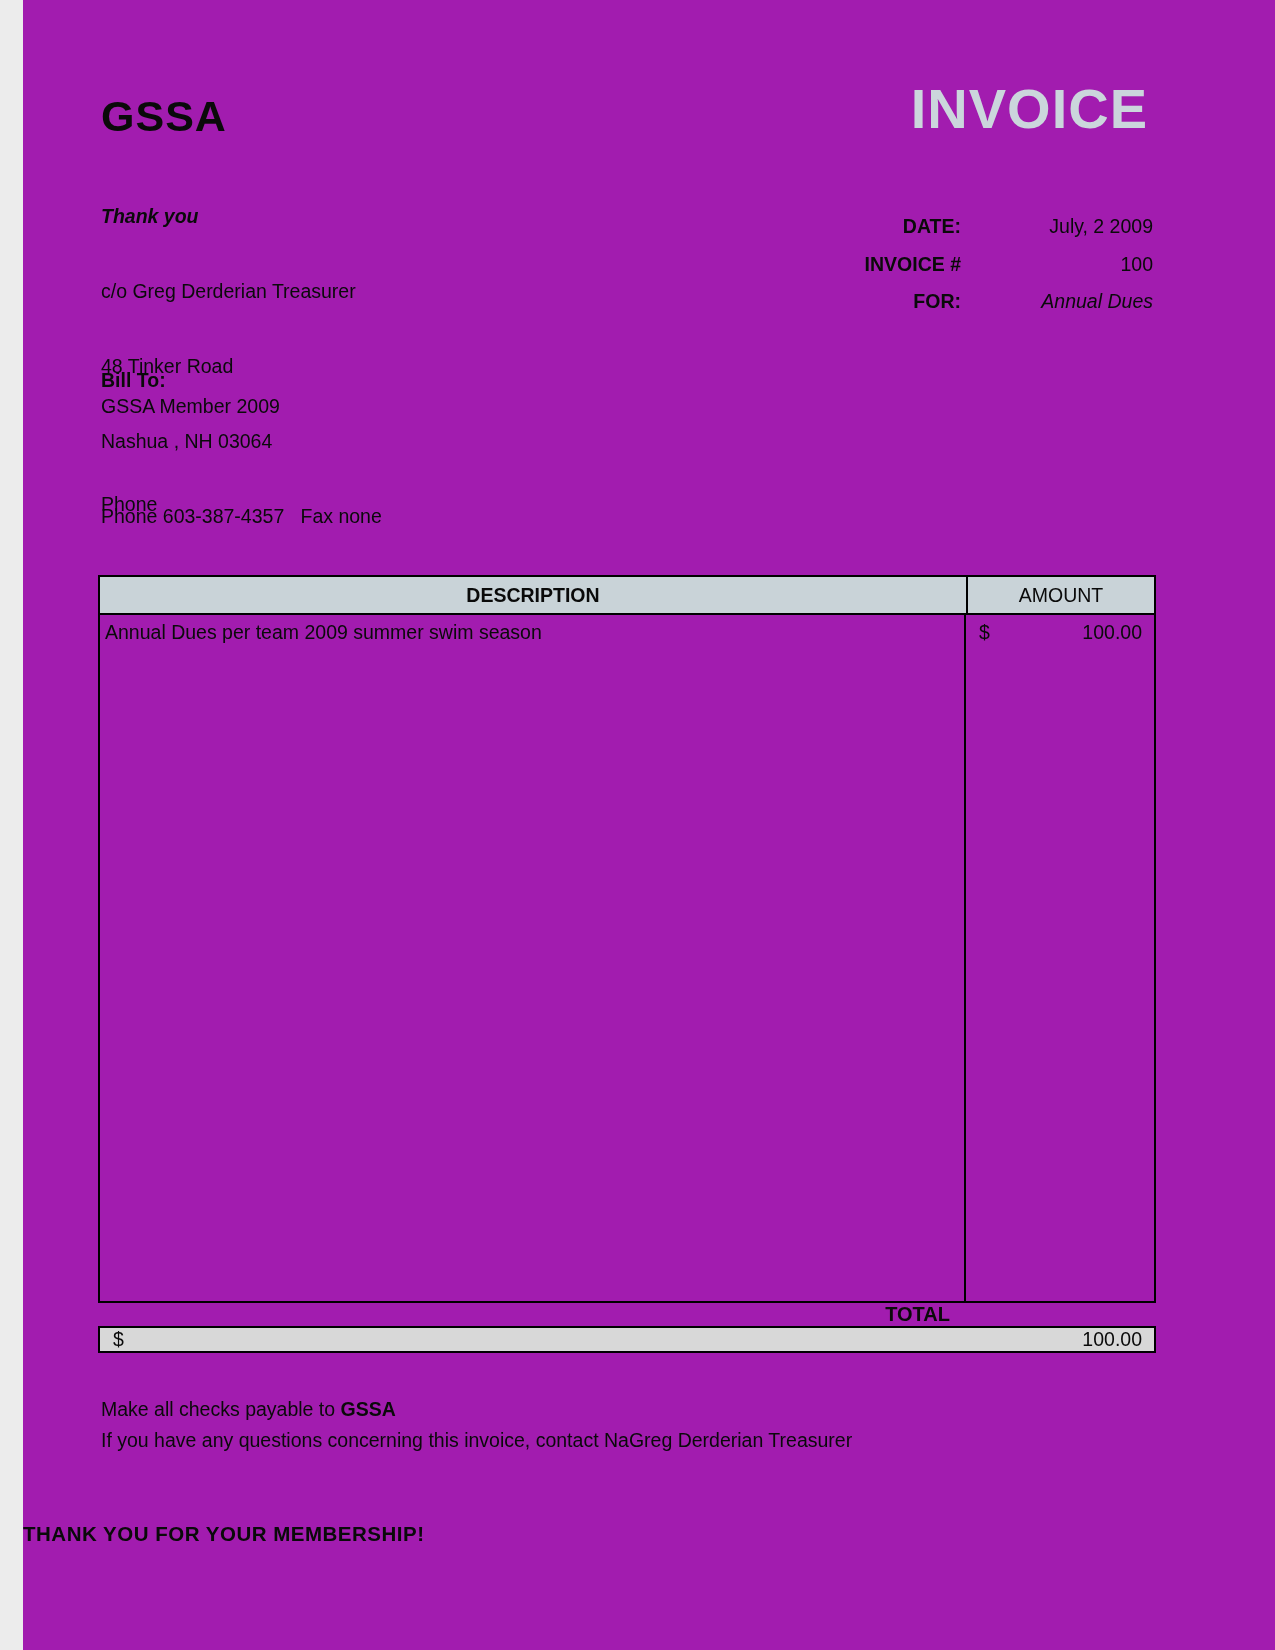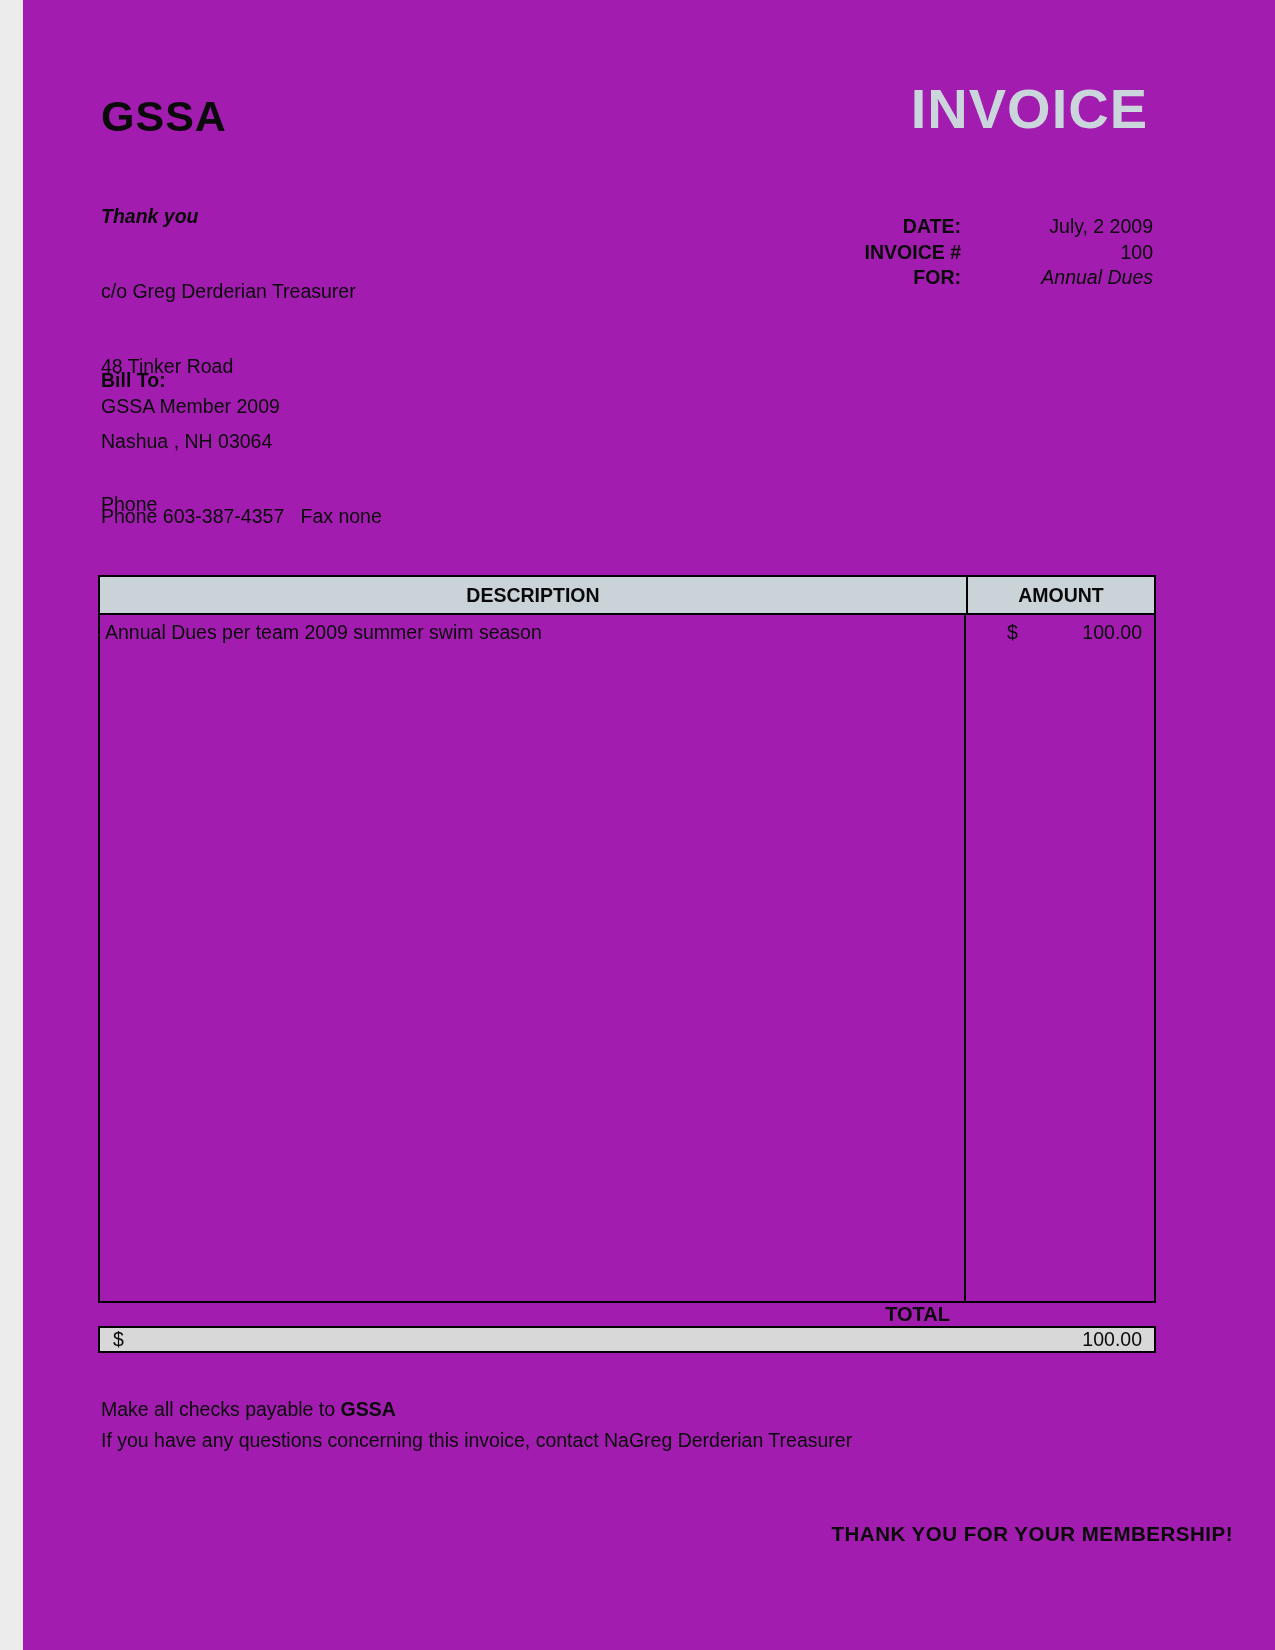--- a/index.html
+++ b/index.html
@@ -53,21 +53,21 @@
     letter-spacing: 1px;
   }
 
   
   .meta {
     position: absolute;
     top: 214px;
     right: 145px;
     display: grid;
     grid-template-columns: auto 192px;
-    row-gap: 0;
+    row-gap: 12px;
     font-size: 19.5px;
     line-height: 25.5px;
   }
   .meta .label {
     font-weight: 700;
     text-align: right;
   }
   .meta .value {
     text-align: right;
   }
@@ -112,29 +112,28 @@
     align-items: center;
     justify-content: center;
     font-weight: 700;
     font-size: 19.5px;
   }
   .items .hdr-amt {
     flex: 1;
     display: flex;
     align-items: center;
     justify-content: center;
-    font-weight: 700;
+    font-weight: 400;
     font-size: 19.5px;
   }
   .items .body-row {
     display: flex;
     border: 2px solid #000;
     border-top: none;
     height: 686px;
-    gap: 28px;
   }
   .items .body-desc {
     width: 866px;
     border-right: 2px solid #000;
     padding: 6px 6px 0 5px;
     font-size: 19.5px;
     box-sizing: border-box;
   }
   .items .body-amt {
     flex: 1;
@@ -181,21 +180,21 @@
     font-size: 19.5px;
     line-height: 31px;
   }
   .footer-notes b { font-weight: 700; }
 
   .thanks {
     position: absolute;
     left: 0;
     top: 1522px;
     width: 1210px;
-    text-align: right;
+    text-align: left;
     font-size: 20.5px;
     font-weight: 700;
     letter-spacing: 0.5px;
   }
 </style>
 </head>
 <body>
 
 <div class="page">
 

